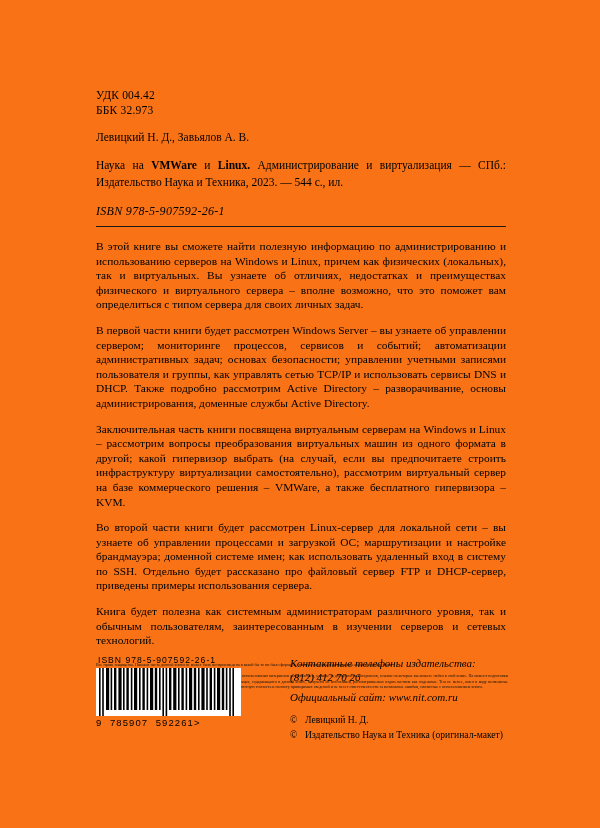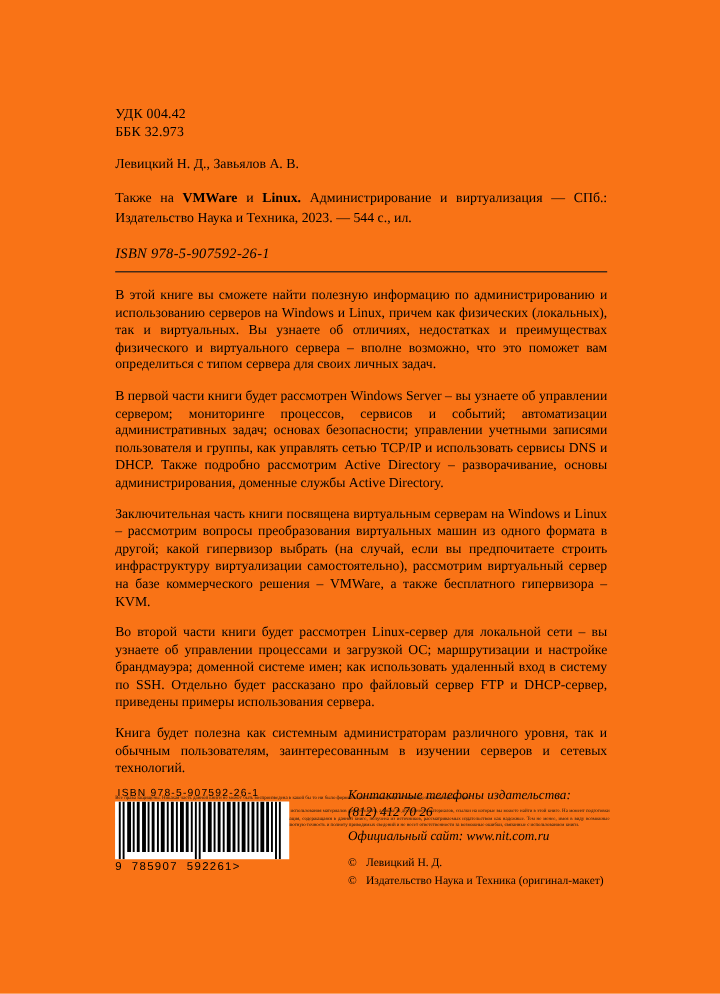--- a/index.html
+++ b/index.html
@@ -157,21 +157,21 @@
 
   <div class="content">
 
     <div class="codes">
       <div>УДК 004.42</div>
       <div>ББК 32.973</div>
     </div>
 
     <div class="authors">Левицкий Н. Д., Завьялов А. В.</div>
 
-    <div class="imprint"><span>Также на </span><b>VMWare</b><span> и </span><b>Linux.</b><span> Администрирование и виртуализация — СПб.: Издательство Наука и Техника,  2023. — 544 с., ил.</span></div>
+    <div class="imprint"><span>Наука на </span><b>VMWare</b><span> и </span><b>Linux.</b><span> Администрирование и виртуализация — СПб.: Издательство Наука и Техника,  2023. — 544 с., ил.</span></div>
 
     <div class="isbn-italic">ISBN 978-5-907592-26-1</div>
 
     <div class="rule"></div>
 
     <div class="blurb">
       <p>В этой книге вы сможете найти полезную информацию по администрированию и использованию серверов на Windows и Linux, причем как физических (локальных), так и виртуальных. Вы узнаете об отличиях, недостатках и преимуществах физического и виртуального сервера – вполне возможно, что это поможет вам определиться с типом сервера для своих личных задач.</p>
       <p>В первой части книги будет рассмотрен Windows Server – вы узнаете об управлении сервером; мониторинге процессов, сервисов и событий; автоматизации административных задач; основах безопасности; управлении учетными записями пользователя и группы, как управлять сетью TCP/IP и использовать сервисы DNS и DHCP. Также подробно рассмотрим Active Directory – разворачивание, основы администрирования, доменные службы Active Directory.</p>
       <p>Заключительная часть книги посвящена виртуальным серверам на Windows и Linux – рассмотрим вопросы преобразования виртуальных машин из одного формата в другой; какой гипервизор выбрать (на случай, если вы предпочитаете строить инфраструктуру виртуализации самостоятельно), рассмотрим виртуальный сервер на базе коммерческого решения – VMWare, а также бесплатного гипервизора – KVM.</p>
       <p>Во второй части книги будет рассмотрен Linux-сервер для локальной сети – вы узнаете об управлении процессами и загрузкой ОС; маршрутизации и настройке брандмауэра; доменной системе имен; как использовать удаленный вход в систему по SSH. Отдельно будет рассказано про файловый сервер FTP и DHCP-сервер, приведены примеры использования сервера.</p>

